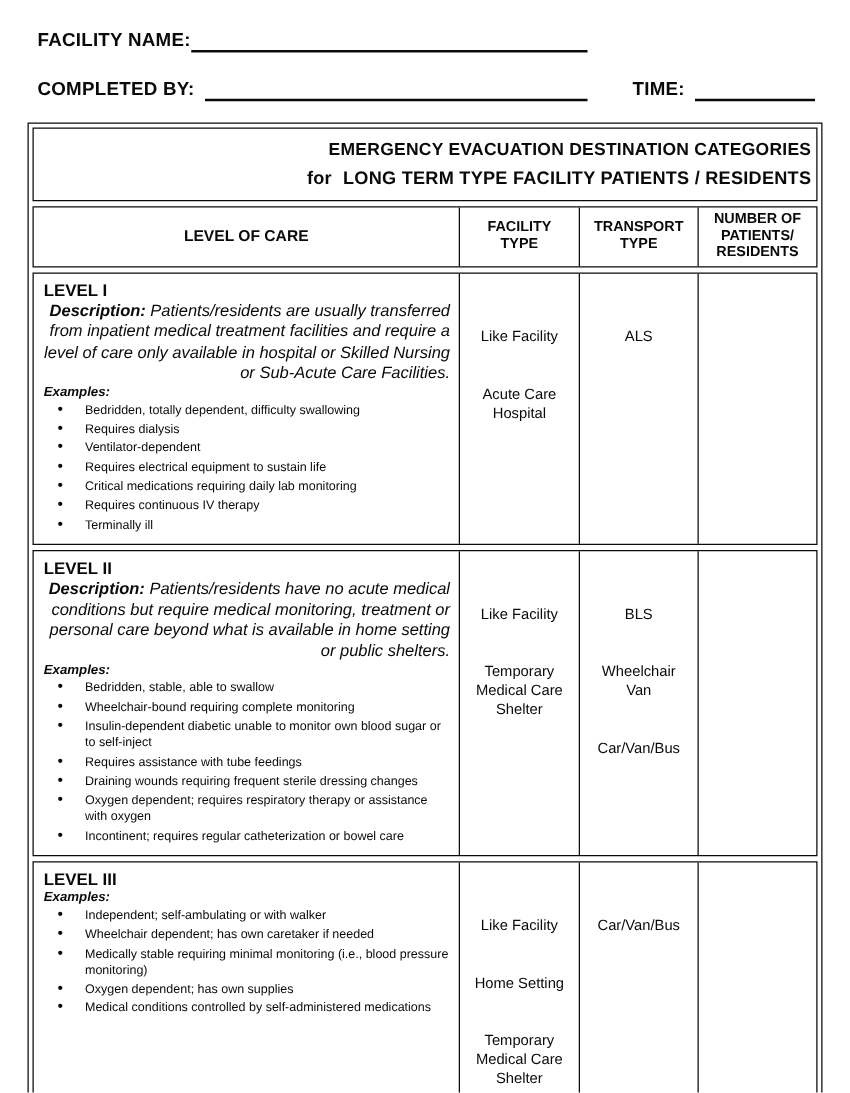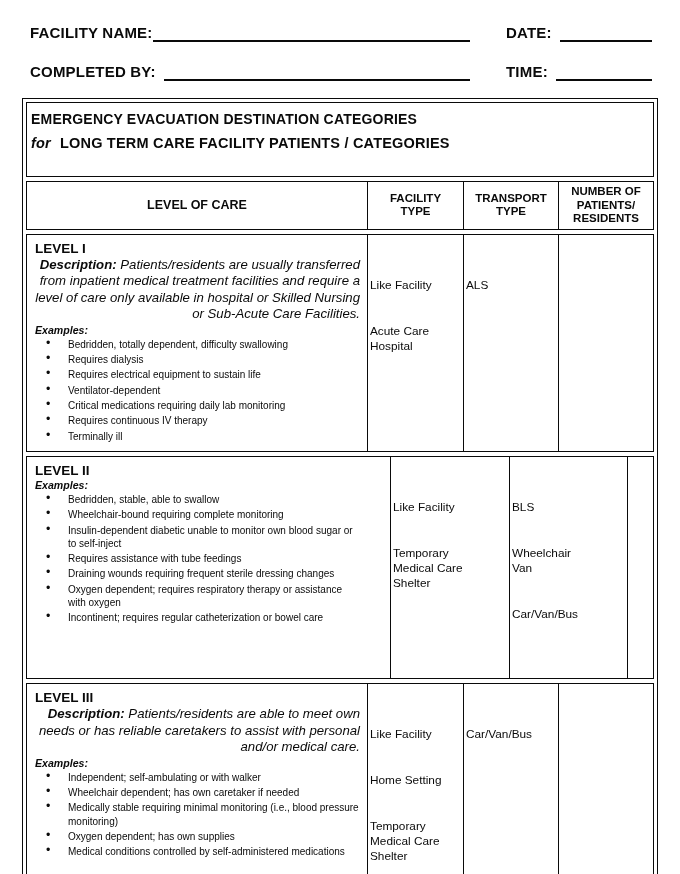--- a/index.html
+++ b/index.html
@@ -38,93 +38,88 @@
 
   
   .tablewrap {
     margin-top: 17px;
     border: 1px solid #0a0a0a;
     padding: 3px;
     display: flex; flex-direction: column; gap: 4px;
   }
   .box { border: 1px solid #0a0a0a; background: #fff; }
 
-  .title-box { text-align: left; padding: 8px 4px 25px; }
+  .title-box { text-align: right; padding: 8px 4px 9px; }
   .t1 { font-size: 14px; font-weight: bold; letter-spacing: 0.2px; }
   .t2 { font-size: 14.5px; font-weight: bold; margin-top: 8px; letter-spacing: 0.2px; }
-  .t2 .for { font-style: italic; margin-right: 9px; }
+  .t2 .for { margin-right: 9px; }
 
   .cols { display: grid; grid-template-columns: 340px 96px 95px 1fr; }
   .cols > div + div { border-left: 1px solid #0a0a0a; }
 
   .header-row > div {
     display: flex; align-items: center; justify-content: center;
     text-align: center; font-weight: bold;
     white-space: pre-line;
     font-size: 11.5px; line-height: 13.5px;
     min-height: 45px; padding: 3px 2px;
   }
   .header-row .care-h { font-size: 12.5px; }
 
   .lv1 { min-height: 203px; }
-  .lv2 { min-height: 223px; gap: 23px; }
+  .lv2 { min-height: 223px; }
   .lv3 { min-height: 201px; }
 
   .care { padding: 4px 7px 6px 8px; }
   .lvl-h { font-weight: bold; font-size: 13.5px; margin: 2px 0 1px; }
   .desc { margin: 0; font-style: italic; font-size: 13.2px; line-height: 16.6px; text-align: right; }
   .desc .dl { font-weight: bold; }
   .exl { font-weight: bold; font-style: italic; font-size: 10.6px; line-height: 12px; margin-top: 1px; }
   ul.ex { list-style: none; margin: 2px 0 0; padding: 0; font-size: 10px; line-height: 13.3px; }
   ul.ex li { position: relative; padding-left: 33px; margin-bottom: 2px; }
   ul.ex li::before { content: "\2022"; position: absolute; left: 11px; top: -1px; font-size: 12.5px; }
 
   .mid {
-    font-size: 11.8px; line-height: 15px;
+    text-align: center; font-size: 11.8px; line-height: 15px;
     padding: 28px 2px 4px; white-space: pre-line;
   }
   .stack { margin-bottom: 16px; }
   .numcell { min-height: 10px; }
 </style>
 </head>
 <body>
 
 <div class="page">
 
   <div class="toprow">
     <div class="fg fg-long">
       <span class="lbl">FACILITY NAME:</span>
       <span class="line"></span>
     </div>
-    <div class="fg fg-date">
-      <span class="lbl">DATE:</span>
-      <span class="gap"></span>
-      <span class="line"></span>
-    </div>
   </div>
 
   <div class="toprow">
     <div class="fg fg-long">
       <span class="lbl">COMPLETED BY:</span>
       <span class="gap"></span>
       <span class="line"></span>
     </div>
     <div class="fg fg-time">
       <span class="lbl">TIME:</span>
       <span class="gap"></span>
       <span class="line"></span>
     </div>
   </div>
 
   <div class="tablewrap">
 
     <div class="box title-box">
       <div class="t1">EMERGENCY EVACUATION DESTINATION CATEGORIES</div>
       <div class="t2">
-        <span class="for">for</span><span>LONG TERM CARE FACILITY PATIENTS / CATEGORIES</span>
+        <span class="for">for</span><span>LONG TERM TYPE FACILITY PATIENTS / RESIDENTS</span>
       </div>
     </div>
 
     <div class="box cols header-row">
       <div class="care-h">LEVEL OF CARE</div>
       <div>FACILITY
 TYPE</div>
       <div>TRANSPORT
 TYPE</div>
       <div>NUMBER OF
@@ -133,41 +128,42 @@
     </div>
 
     <div class="box cols lv1">
       <div class="care">
         <div class="lvl-h">LEVEL I</div>
         <p class="desc"><span class="dl">Description:</span> <span>Patients/residents are usually transferred from inpatient medical treatment facilities and require a level of care only available in hospital or Skilled Nursing or Sub-Acute Care Facilities.</span></p>
         <div class="exl">Examples:</div>
         <ul class="ex">
           <li>Bedridden, totally dependent, difficulty swallowing</li>
           <li>Requires dialysis</li>
+          <li>Ventilator-dependent</li>
           <li>Requires electrical equipment to sustain life</li>
-          <li>Ventilator-dependent</li>
           <li>Critical medications requiring daily lab monitoring</li>
           <li>Requires continuous IV therapy</li>
           <li>Terminally ill</li>
         </ul>
       </div>
       <div class="mid">
         <div class="stack">Like Facility</div>
         <div class="stack">Acute Care
 Hospital</div>
       </div>
       <div class="mid">
         <div class="stack">ALS</div>
       </div>
       <div class="numcell"></div>
     </div>
 
     <div class="box cols lv2">
       <div class="care">
         <div class="lvl-h">LEVEL II</div>
+        <p class="desc"><span class="dl">Description:</span> <span>Patients/residents have no acute medical conditions but require medical monitoring, treatment or personal care beyond what is available in home setting or public shelters.</span></p>
         <div class="exl">Examples:</div>
         <ul class="ex">
           <li>Bedridden, stable, able to swallow</li>
           <li>Wheelchair-bound requiring complete monitoring</li>
           <li>Insulin-dependent diabetic unable to monitor own blood sugar or to self-inject</li>
           <li>Requires assistance with tube feedings</li>
           <li>Draining wounds requiring frequent sterile dressing changes</li>
           <li>Oxygen dependent; requires respiratory therapy or assistance with oxygen</li>
           <li>Incontinent; requires regular catheterization or bowel care</li>
         </ul>
@@ -183,21 +179,20 @@
         <div class="stack">Wheelchair
 Van</div>
         <div class="stack">Car/Van/Bus</div>
       </div>
       <div class="numcell"></div>
     </div>
 
     <div class="box cols lv3">
       <div class="care">
         <div class="lvl-h">LEVEL III</div>
-        <p class="desc"><span class="dl">Description:</span> <span>Patients/residents are able to meet own needs or has reliable caretakers to assist with personal and/or medical care.</span></p>
         <div class="exl">Examples:</div>
         <ul class="ex">
           <li>Independent; self-ambulating or with walker</li>
           <li>Wheelchair dependent; has own caretaker if needed</li>
           <li>Medically stable requiring minimal monitoring (i.e., blood pressure monitoring)</li>
           <li>Oxygen dependent; has own supplies</li>
           <li>Medical conditions controlled by self-administered medications</li>
 
         </ul>
       </div>

